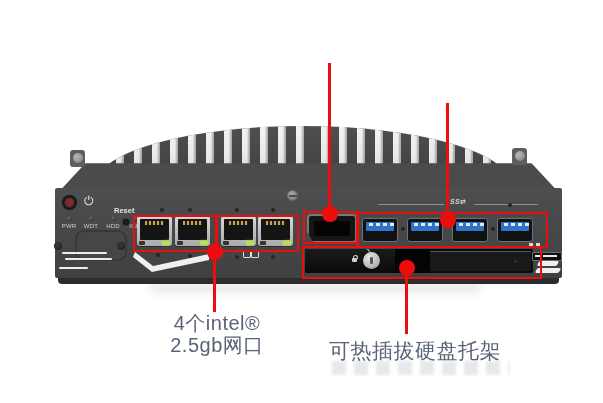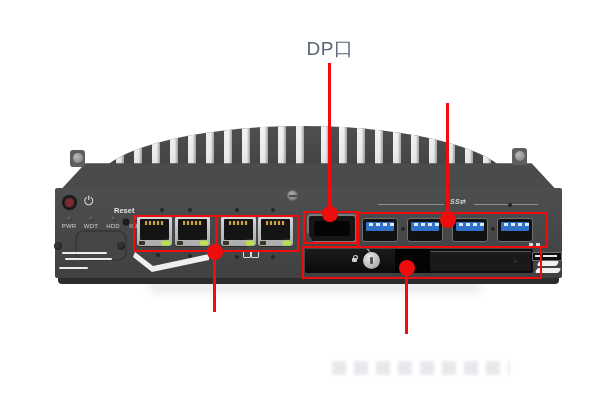--- a/index.html
+++ b/index.html
@@ -95,21 +95,25 @@
   .emblem i{position:absolute;background:#efefef;border-radius:2px;}
   
   .watermark{left:332px;top:361px;width:178px;height:14px;opacity:.14;filter:blur(1.6px);z-index:6;
      background:repeating-linear-gradient(90deg,var(--label) 0 14px,transparent 14px 22px);}
 </style>
 </head>
 <body>
 
 <div id="stage">
 
-  <div class="abs callout" style="left:270px;top:36px;width:120px;font-size:19px;">DP口</div>
+  <div class="abs callout" style="left:117px;top:312px;width:200px;font-size:20px;line-height:22px;">
+    <div>4个intel®</div>
+    <div>2.5gb网口</div>
+  </div>
+  <div class="abs callout" style="left:295px;top:337px;width:240px;font-size:21px;">可热插拔硬盘托架</div>
   <div class="abs watermark"></div>
 
   <div class="abs rline" style="left:328px;top:63px;height:150px;"></div>
   <div class="abs rdot" style="left:322px;top:206px;"></div>
   <div class="abs rline" style="left:446px;top:103px;height:116px;"></div>
   <div class="abs rdot" style="left:440px;top:212px;"></div>
   <div class="abs rline" style="left:213px;top:252px;height:60px;"></div>
   <div class="abs rdot" style="left:207px;top:244px;"></div>
   <div class="abs rline" style="left:405px;top:268px;height:66px;"></div>
   <div class="abs rdot" style="left:399px;top:260px;"></div>

